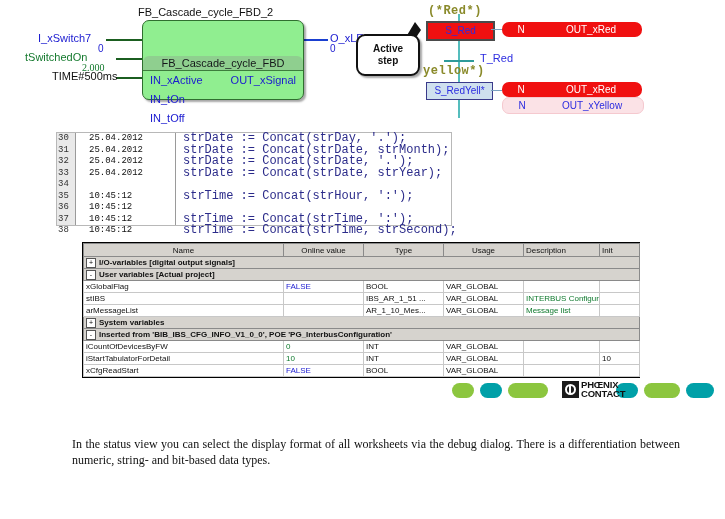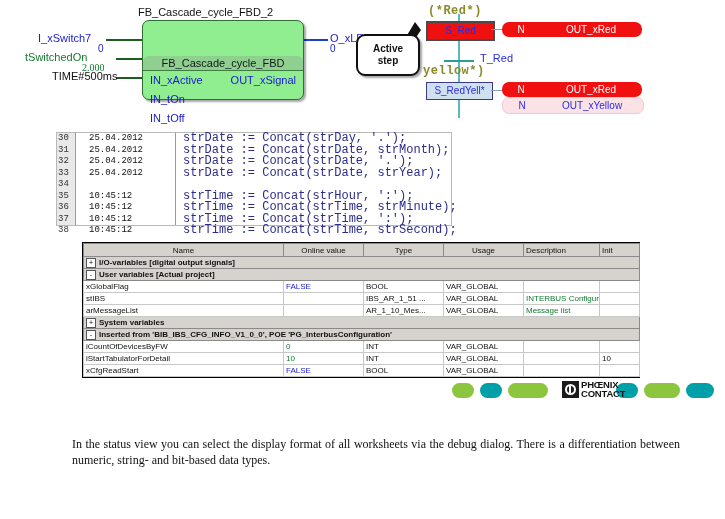--- a/index.html
+++ b/index.html
@@ -237,21 +237,20 @@
           <span class="c-txt"></span>
         </div>
         <div class="code-row">
           <span class="c-ln">35</span>
           <span class="c-val">10:45:12</span>
           <span class="c-txt">strTime     :=  Concat(strHour, ':');</span>
         </div>
         <div class="code-row">
           <span class="c-ln">36</span>
           <span class="c-val">10:45:12</span>
-          <span class="c-txt">strTime     :=  Concat(strTime, strMinute);</span>
         </div>
         <div class="code-row">
           <span class="c-ln">37</span>
           <span class="c-val">10:45:12</span>
           <span class="c-txt">strTime     :=  Concat(strTime, ':');</span>
         </div>
         <div class="code-row">
           <span class="c-ln">38</span>
           <span class="c-val">10:45:12</span>
           <span class="c-txt">strTime     :=  Concat(strTime, strSecond);</span>

